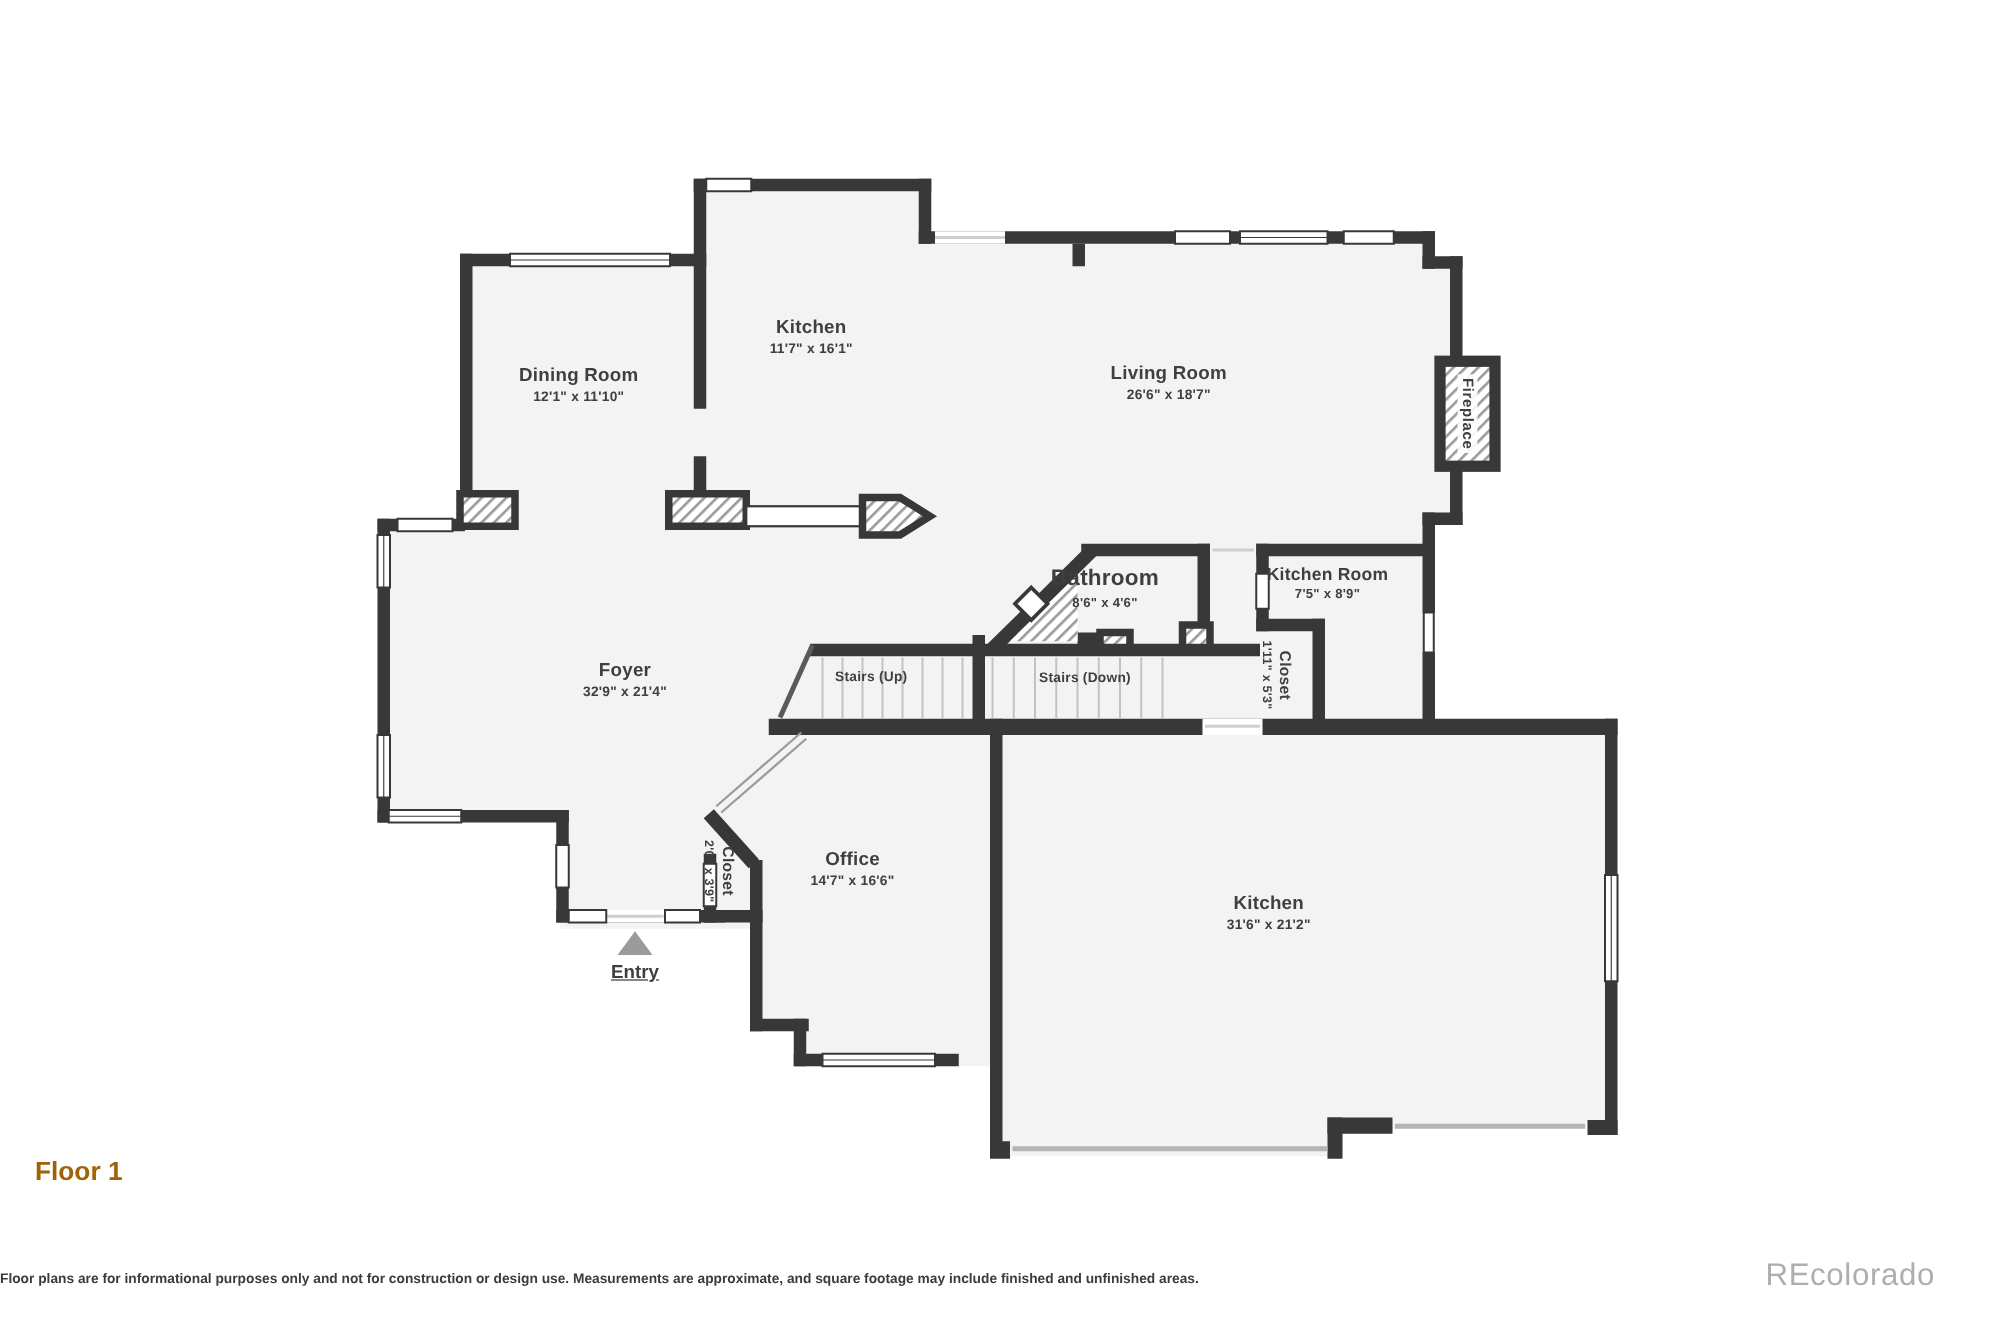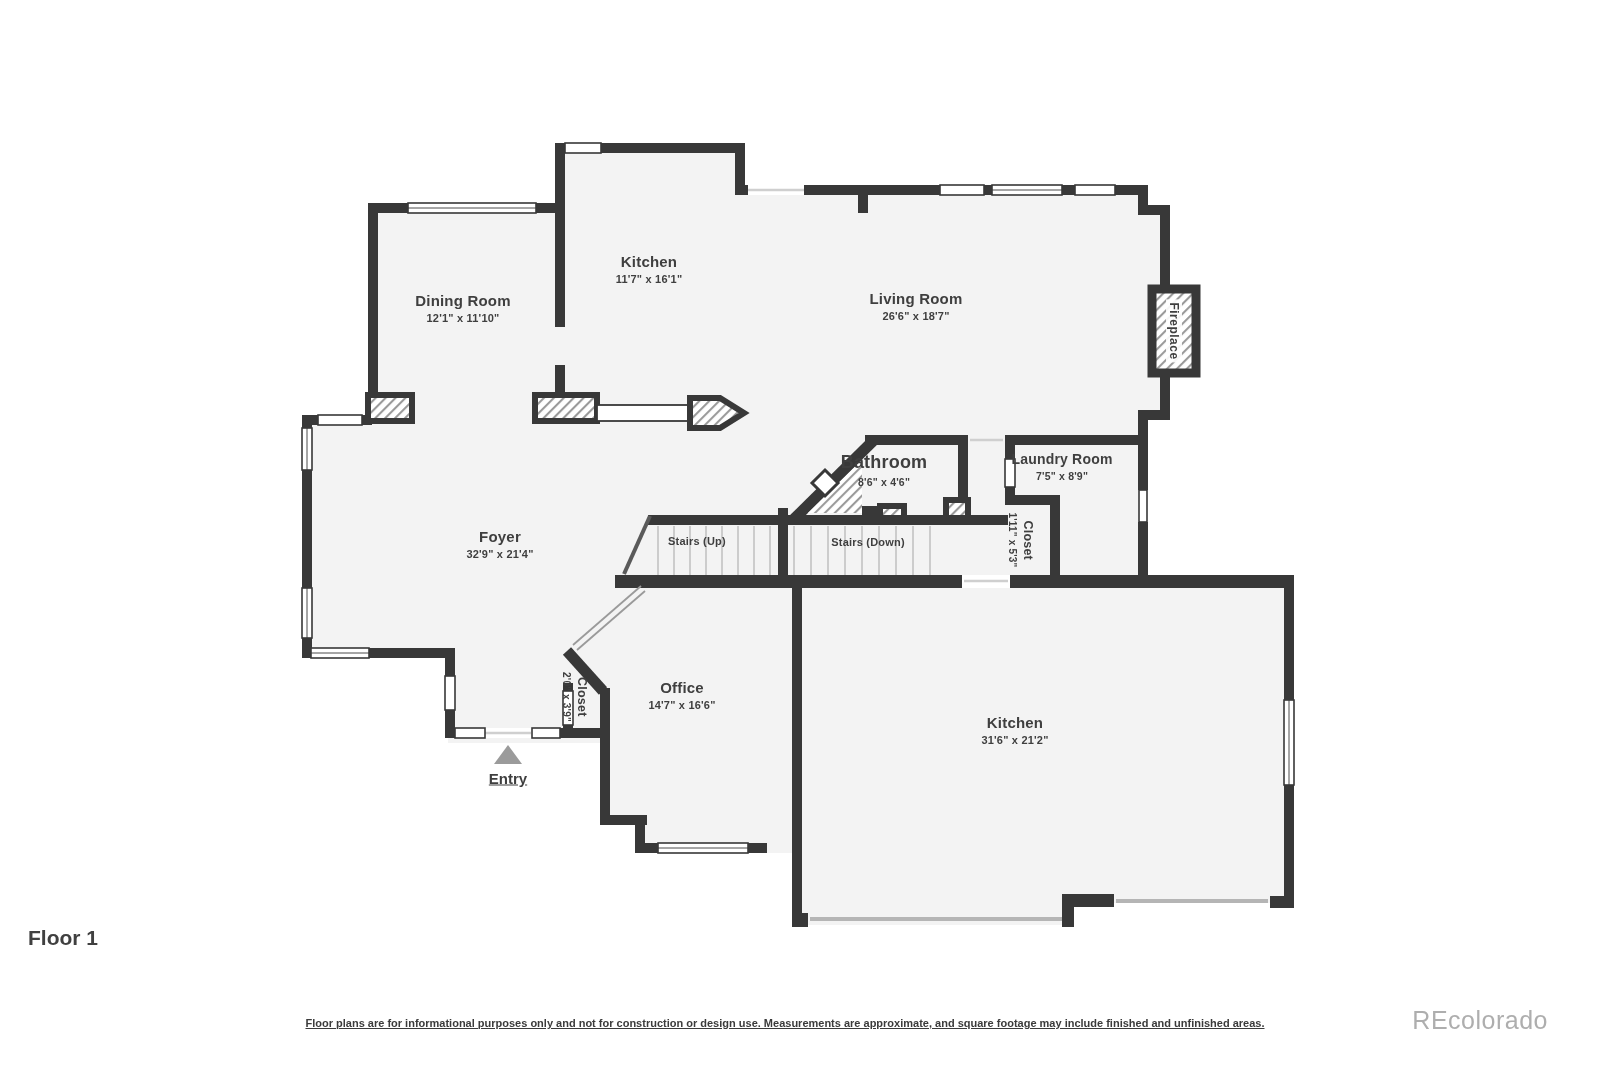--- a/index.html
+++ b/index.html
@@ -17,23 +17,23 @@
   .room-label{position:absolute;transform:translate(-50%,-50%);text-align:center;white-space:nowrap;}
   .rname{font-size:15px;font-weight:700;letter-spacing:.2px;line-height:1.2;}
   .rdims{font-size:11px;font-weight:700;margin-top:2px;letter-spacing:.2px;}
   .stair .rname{font-size:11px;}
   .vert{writing-mode:vertical-rl;}
   .vert .rname{font-size:12.5px;}
   .vert .rdims{font-size:10px;margin:0 2px 0 0;}
   .fireplace-label{position:absolute;transform:translate(-50%,-50%);writing-mode:vertical-rl;
      font-size:12px;font-weight:700;background:rgba(255,255,255,.9);padding:3px 1px;letter-spacing:.5px;}
   .entry-label{position:absolute;transform:translate(-50%,-50%);font-size:15px;font-weight:700;text-decoration:underline;}
-  #floor-title{position:absolute;left:28px;top:926px;font-size:21px;font-weight:700;color:#404040;}
-  #disclaimer{position:absolute;left:0;top:1017px;width:1570px;text-align:center;
-     font-size:11px;font-weight:700;color:#3b3b3b;text-decoration:underline;}
+  #floor-title{position:absolute;left:28px;top:926px;font-size:21px;font-weight:700;color:#a16207;}
+  #disclaimer{position:absolute;left:0;top:1017px;width:1570px;
+     font-size:11px;font-weight:700;color:#3b3b3b;}
   #watermark{position:absolute;right:52px;top:1006px;font-size:25px;font-weight:400;
      color:#aeaeae;letter-spacing:.5px;text-align:right;}
 </style>
 </head>
 <body>
 
 <div id="stage">
 
   <svg id="plan-svg" width="1600" height="1066" viewBox="0 0 1600 1066">
     <defs>
@@ -184,34 +184,34 @@
   </svg>
 
   <div class="room-label" style="left:463px;top:308px">
     <div class="rname">Dining Room</div>
     <div class="rdims">12'1" x 11'10"</div>
   </div>
   <div class="room-label" style="left:649px;top:269px">
     <div class="rname">Kitchen</div>
     <div class="rdims">11'7" x 16'1"</div>
   </div>
-  <div class="room-label" style="left:916px;top:306px">
+  <div class="room-label" style="left:935px;top:306px">
     <div class="rname">Living Room</div>
     <div class="rdims">26'6" x 18'7"</div>
   </div>
   <div class="room-label" style="left:500px;top:544px">
     <div class="rname">Foyer</div>
     <div class="rdims">32'9" x 21'4"</div>
   </div>
   <div class="room-label" style="left:884px;top:470px">
     <div class="rname" style="font-size:18px">Bathroom</div>
     <div class="rdims" style="font-size:10.5px">8'6" x 4'6"</div>
   </div>
   <div class="room-label" style="left:1062px;top:466px">
-    <div class="rname" style="font-size:14px">Laundry Room</div>
+    <div class="rname" style="font-size:14px">Kitchen Room</div>
     <div class="rdims" style="font-size:10.5px">7'5" x 8'9"</div>
   </div>
   <div class="room-label" style="left:682px;top:695px">
     <div class="rname">Office</div>
     <div class="rdims">14'7" x 16'6"</div>
   </div>
   <div class="room-label" style="left:1015px;top:730px">
     <div class="rname">Kitchen</div>
     <div class="rdims">31'6" x 21'2"</div>
   </div>

